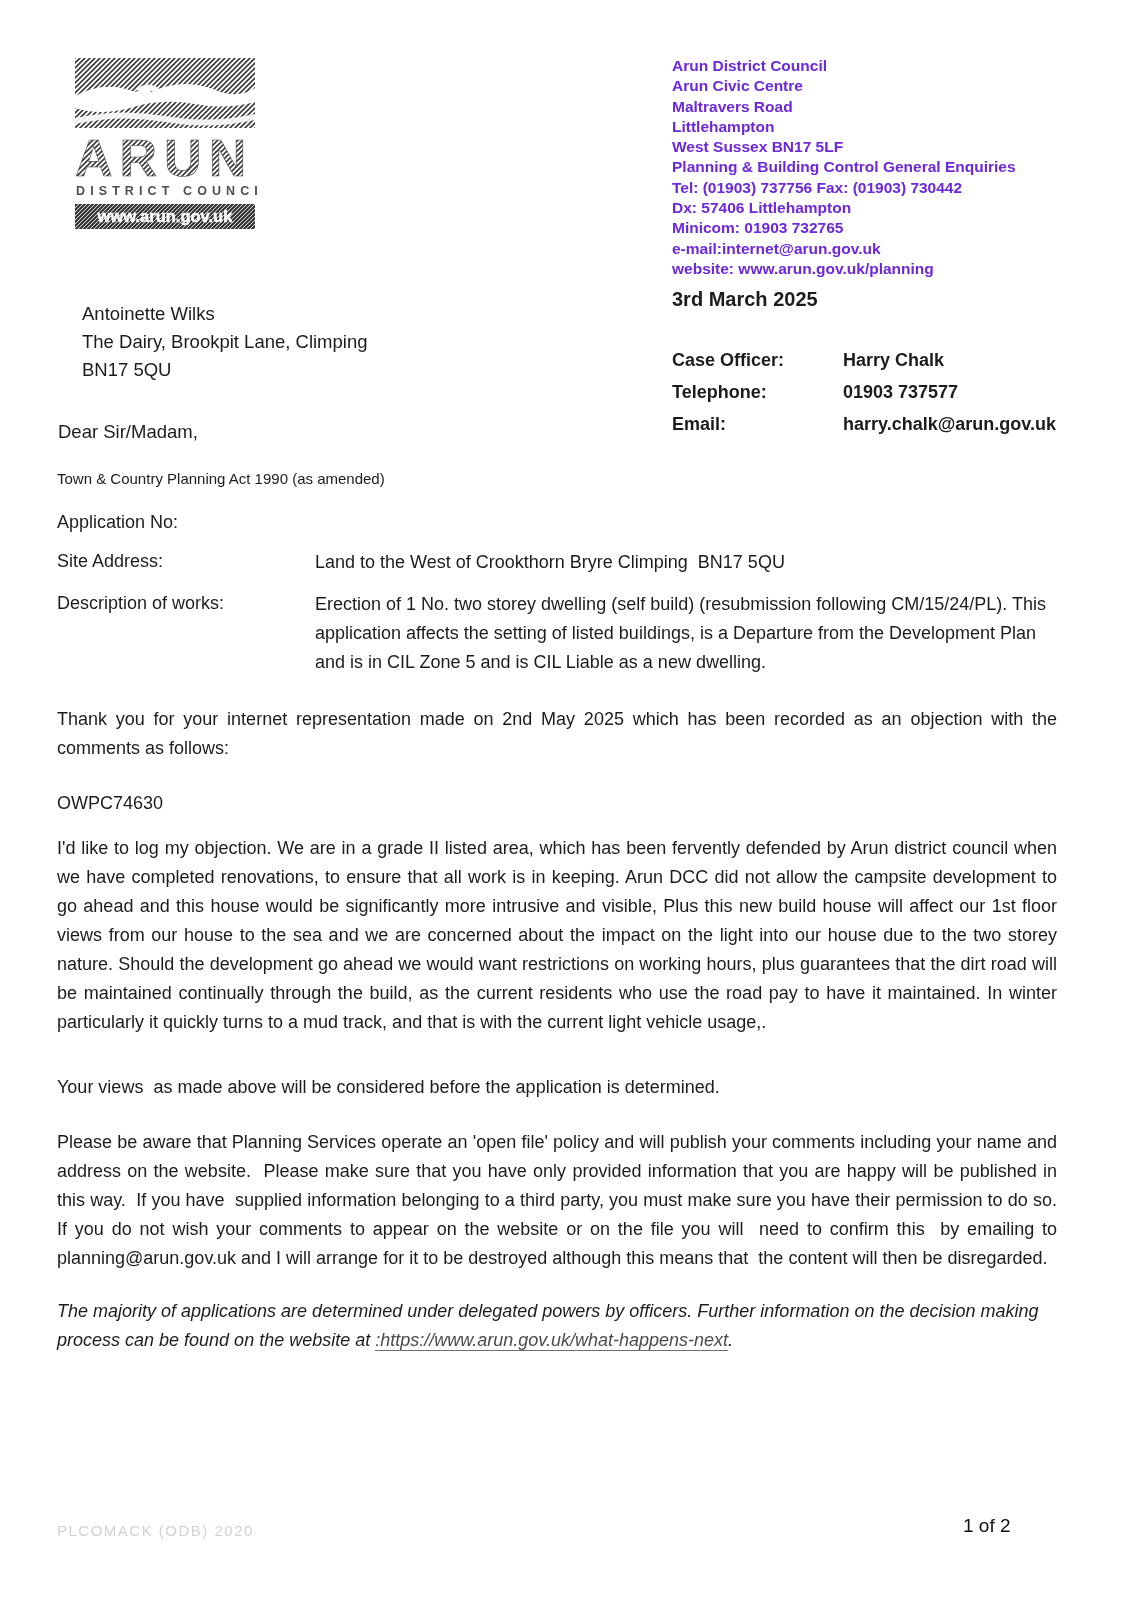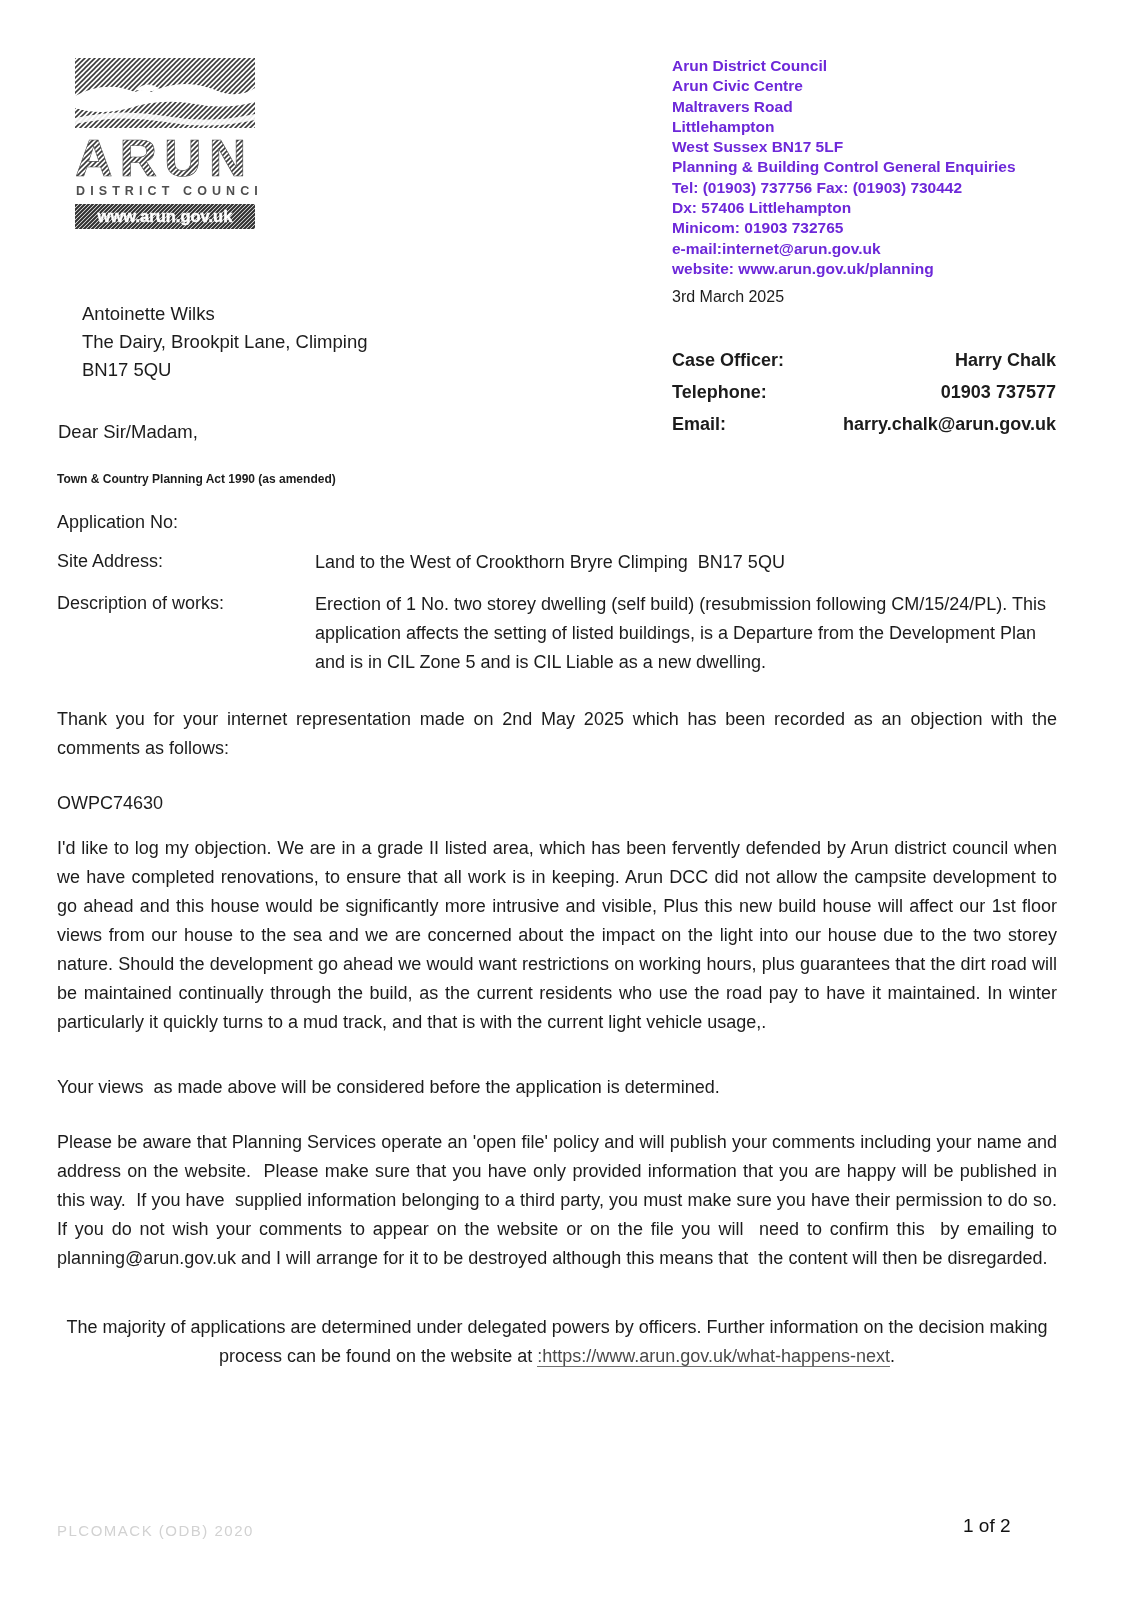--- a/index.html
+++ b/index.html
@@ -7,41 +7,41 @@
     position:relative;
     width:1131px;height:1600px;
     background:#ffffff;
     font-family:"Liberation Sans","DejaVu Sans",sans-serif;
     color:#1c1c1c;
     overflow:hidden;
   }
   
   .logo{position:absolute;left:75px;top:58px;width:186px;}
   .sender{position:absolute;left:672px;top:56px;font-size:15.5px;font-weight:bold;line-height:20.3px;color:#6d28d9;}
-  .date-line{position:absolute;left:672px;top:288px;font-size:16px;}
+  .date-line{position:absolute;left:672px;top:288px;font-size:20px;font-weight:bold;}
   .recipient{position:absolute;left:58px;top:300px;font-size:18.5px;line-height:28px;margin-left:24px;}
   .salutation{position:absolute;left:58px;top:421px;font-size:18.5px;}
   .case-table{position:absolute;left:672px;top:350px;font-size:18px;font-weight:bold;}
-  .case-row{display:flex;margin-bottom:11px;justify-content:space-between;}
+  .case-row{display:flex;margin-bottom:11px;}
   .case-label{width:171px;}
   .case-value{white-space:nowrap;}
   
   .body{position:absolute;left:57px;top:466px;width:1000px;font-size:18px;}
-  .legal-head{font-weight:bold;font-size:12px;line-height:26px;}
+  .legal-head{font-weight:normal;font-size:15px;line-height:26px;}
   .app-table{margin-top:17px;}
   .app-row{display:flex;margin-bottom:13px;gap:23px;}
   .app-label{width:235px;flex:0 0 235px;line-height:26px;}
   .app-value{flex:1;line-height:29px;white-space:pre-wrap;}
   .para{line-height:29px;text-align:justify;white-space:pre-wrap;}
   .p-thanks{margin-top:28px;}
   .reference{margin-top:26px;line-height:29px;}
   .p-objection{margin-top:16px;}
   .p-views{margin-top:36px;text-align:left;}
   .p-openfile{margin-top:26px;}
-  .p-delegated{margin-top:40px;text-align:center;}
+  .p-delegated{margin-top:24px;text-align:left;font-style:italic;}
   .weblink{color:#4a4a4a;text-decoration:none;border-bottom:1.5px solid #6f6f6f;}
   
   .footer-code{position:absolute;left:57px;top:1522px;font-size:15px;letter-spacing:1.5px;color:#d2d2d2;}
   .footer-page{position:absolute;left:963px;top:1515px;font-size:19px;color:#111;}
 </style>
 </head>
 <body>
 
 <div class="page">
 

